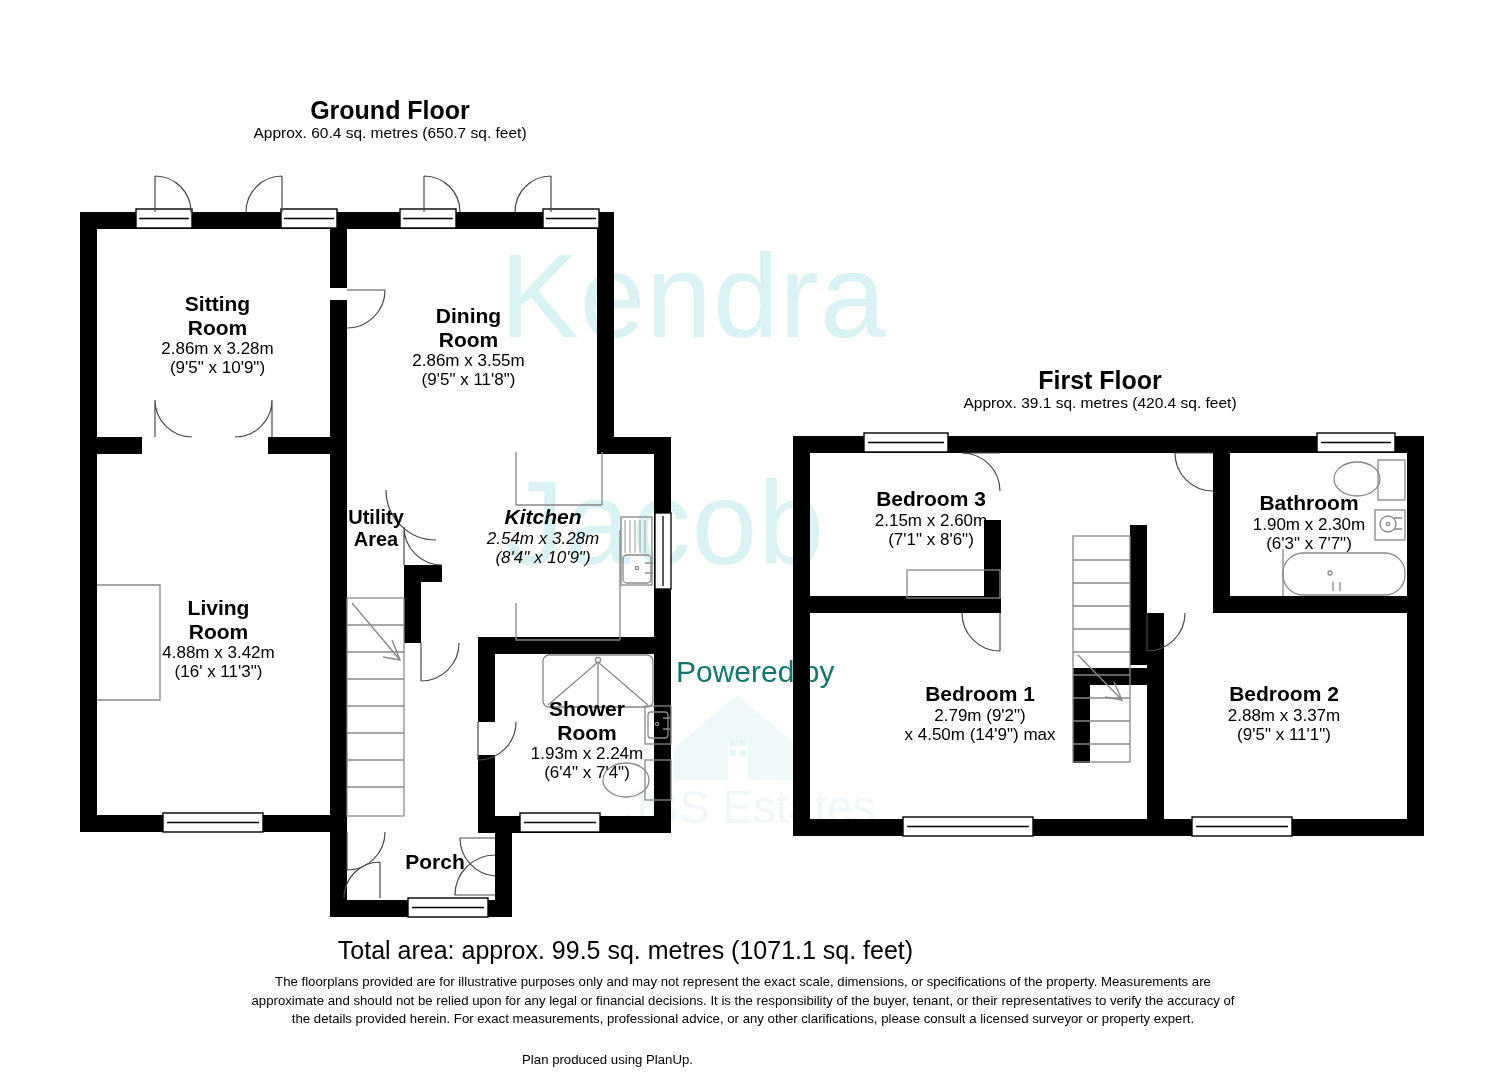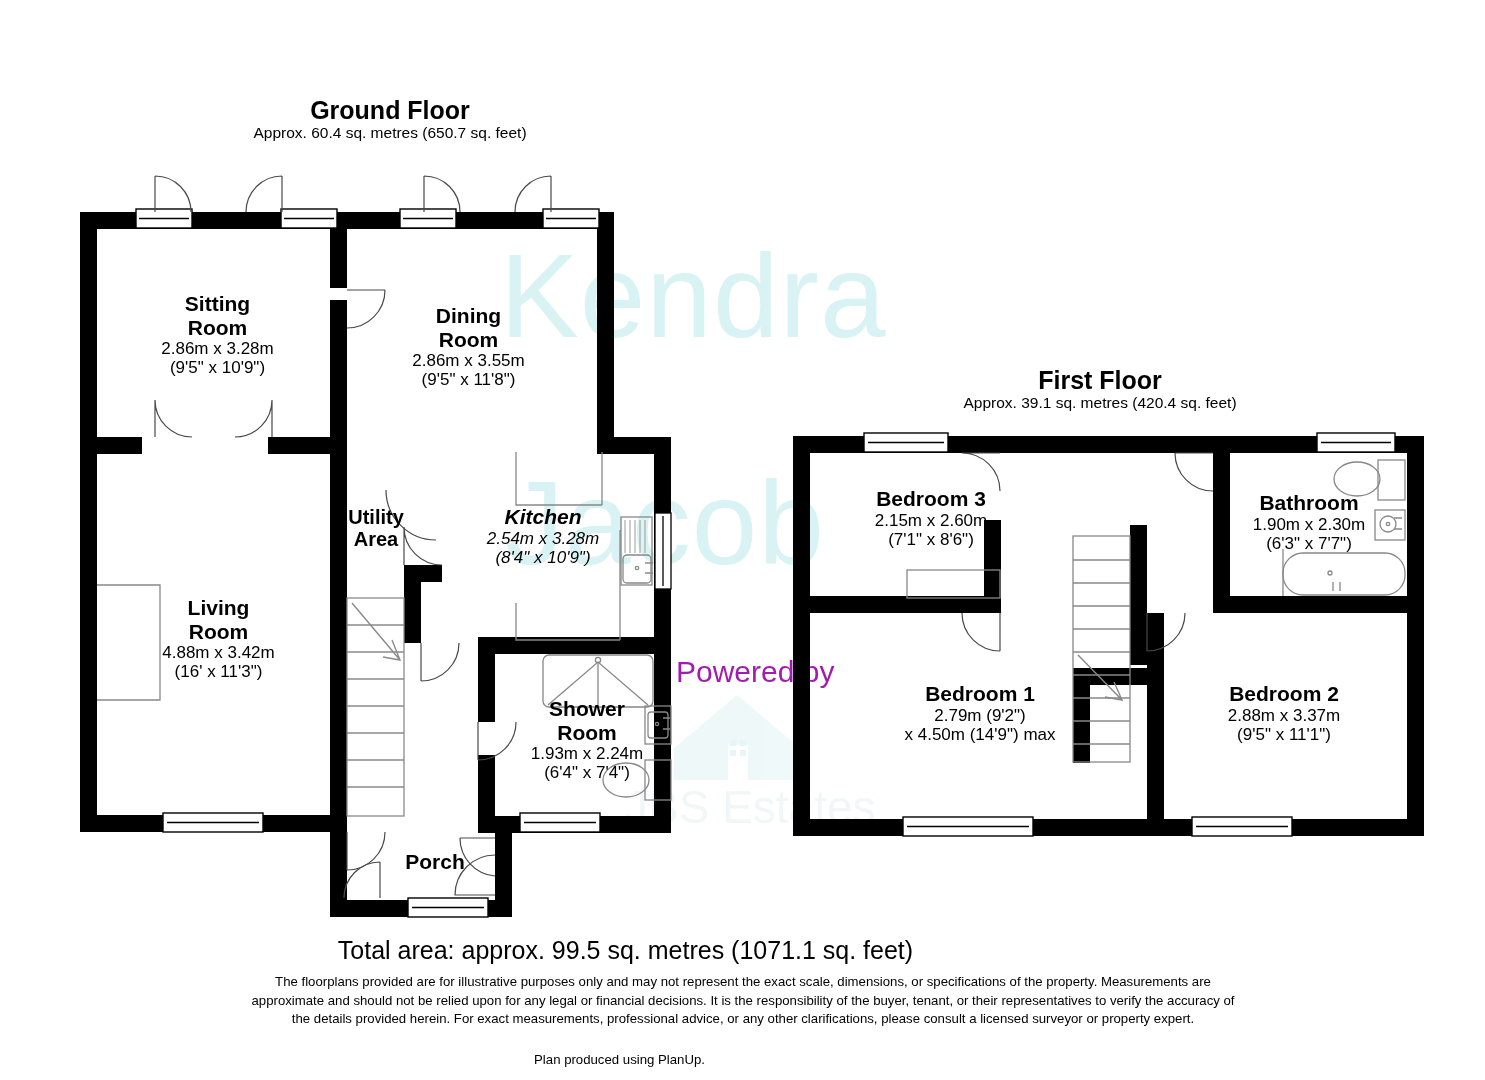--- a/index.html
+++ b/index.html
@@ -75,36 +75,35 @@
     text-align: center;
     font-size: 13.2px;
     line-height: 1.42;
   }
   .credit {
     position: absolute;
     width: 1215px;
     left: 0;
     text-align: center;
     font-size: 13.2px;
-    padding-left: 12px;
   }
   
   .wm-word {
     position: absolute;
     font-size: 118px;
     font-weight: normal;
     color: #d9f2f3;
     letter-spacing: 1px;
     white-space: nowrap;
     user-select: none;
   }
   .wm-powered {
     position: absolute;
     font-size: 30px;
-    color: #a21caf;
+    color: #0f766e;
     white-space: nowrap;
     user-select: none;
   }
   .wm-estates {
     position: absolute;
     font-size: 46px;
     color: #f1f7f8;
     white-space: nowrap;
     user-select: none;
   }

